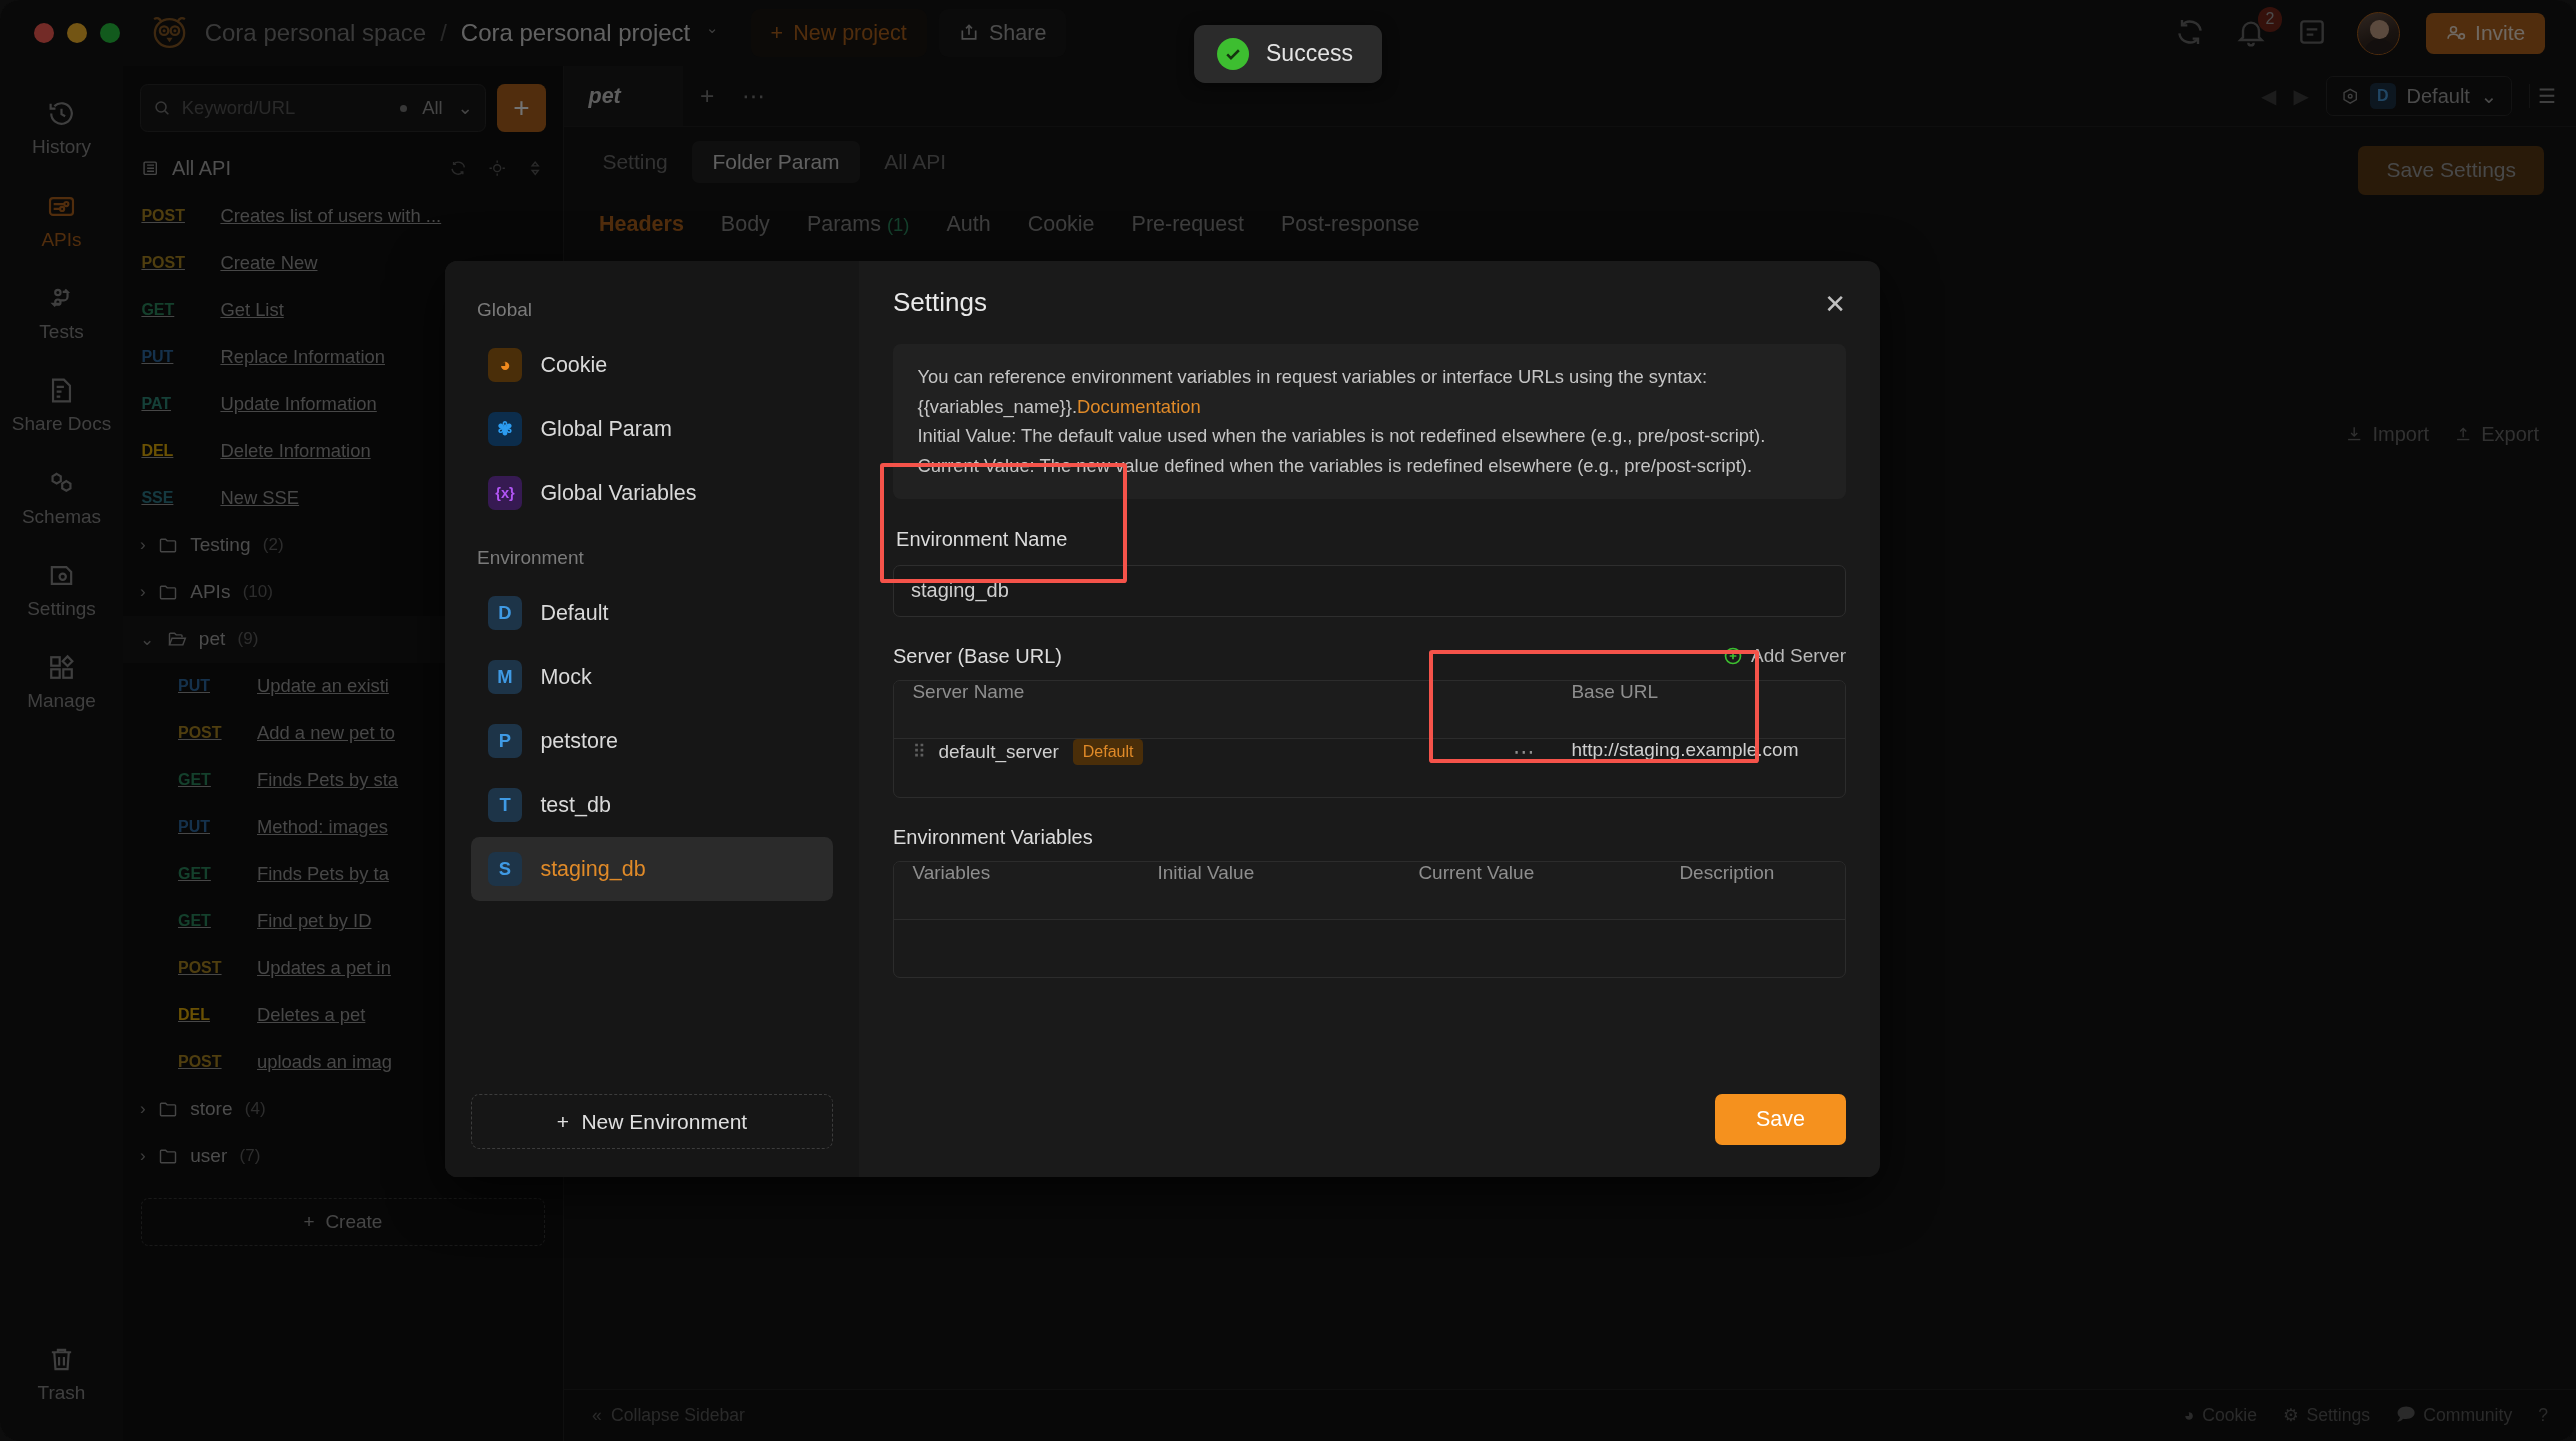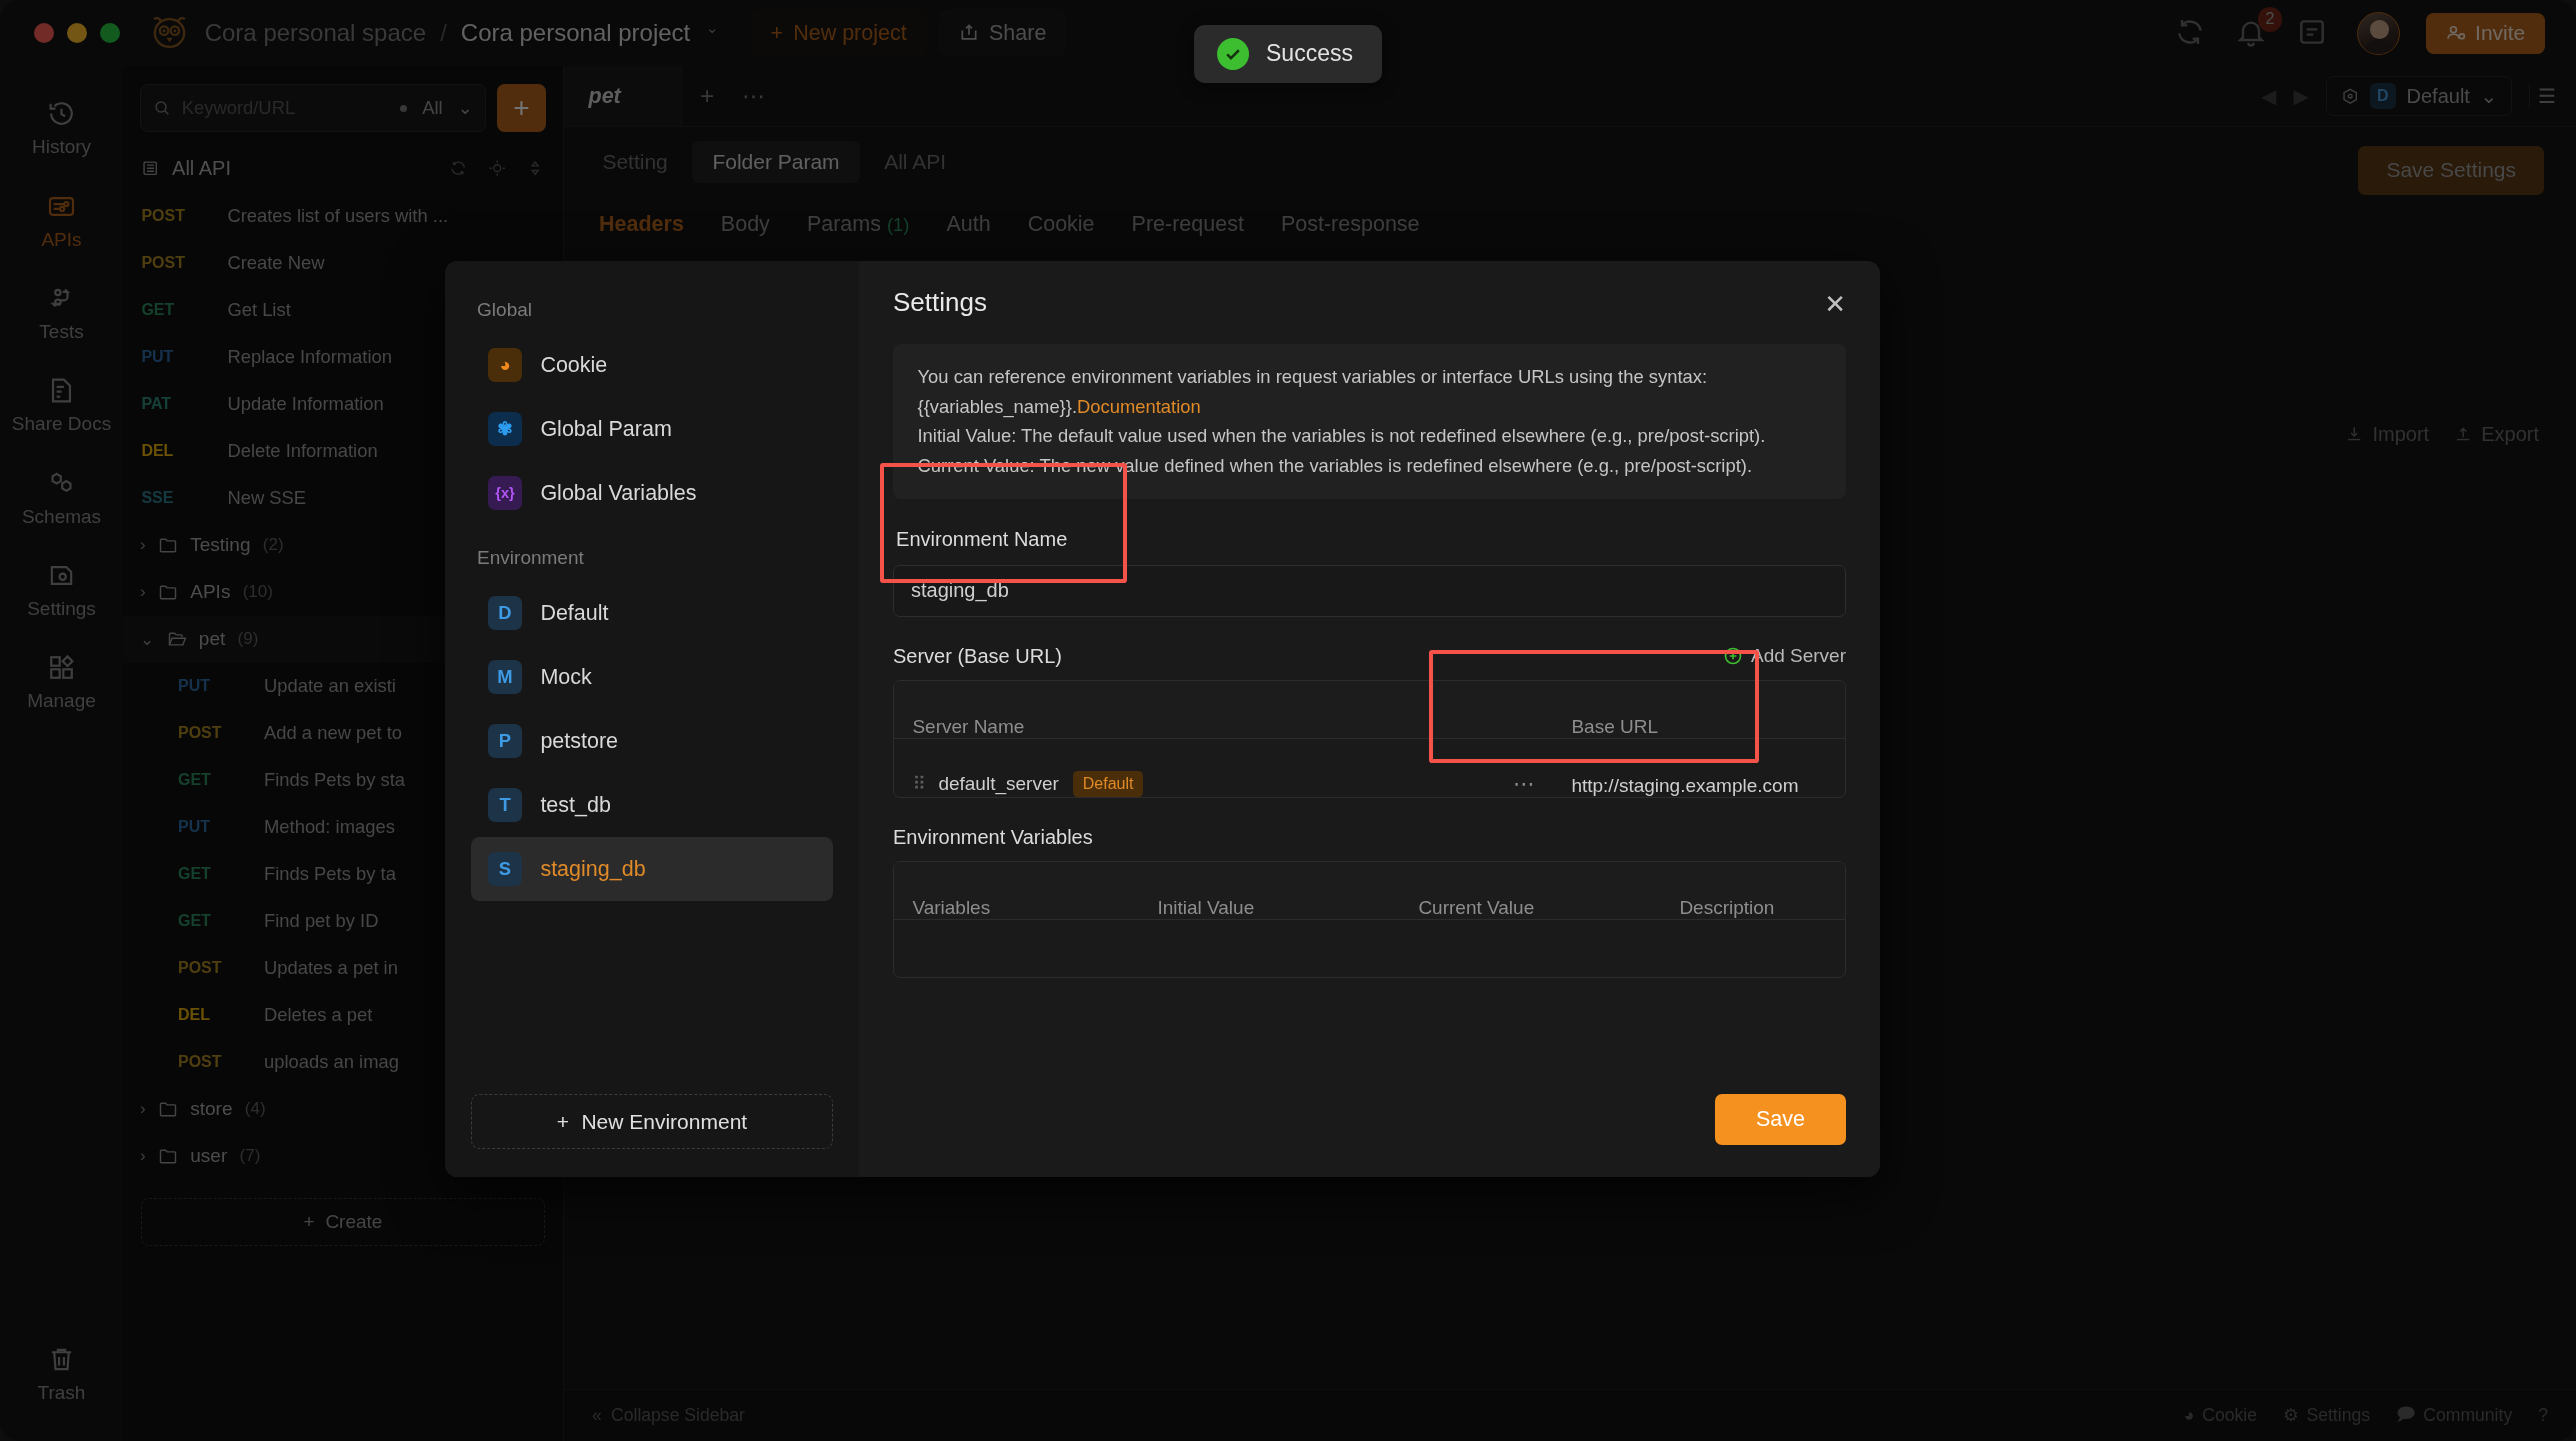--- a/index.html
+++ b/index.html
@@ -106,23 +106,23 @@
     width: 49px; height: 48px; background: #b4651d; border-radius: 7.7px;
     display: flex; align-items: center; justify-content: center;
     color: #fff; font-size: 28px; cursor: pointer;
   }
   .allapi {
     display: flex; align-items: center; gap: 12.3px;
     padding: 9.2px 18.4px; height: 48px; color: #adadad; font-size: 20px;
   }
   .allapi .sp { margin-left: auto; display: flex; gap: 20px; opacity: .55; }
   .apirow {
-    display: flex; align-items: center; gap: 12px;
+    display: flex; align-items: center; gap: 5px;
     height: 47px; padding-left: 18.4px; font-size: 18.4px; color: #9d9d9d;
-    cursor: pointer; white-space: nowrap; overflow: hidden;
+    cursor: pointer; white-space: nowrap; overflow: hidden; text-decoration: underline;
   }
   .meth { width: 74px; font-size: 16px; font-weight: bold; flex-shrink: 0; }
   .m-post { color: #b08a22; }
   .m-get { color: #2e8f62; }
   .m-put { color: #2f6ea8; }
   .m-pat { color: #2f8f7d; }
   .m-del { color: #eab308; }
   .m-sse { color: #2f7f8f; }
   .folder {
     display: flex; align-items: center; gap: 12.3px;
@@ -252,21 +252,21 @@
   .txtinput {
     margin-top: 14px; height: 52px; background: #181818;
     border: 0.8px solid #2e2e2e; border-radius: 7px;
     display: flex; align-items: center; padding: 0 17px;
     font-size: 20px; color: #cfcfcf;
   }
   .sechead { display: flex; align-items: center; margin: 28px 0 12.3px 0; }
   .sechead .t { font-size: 20px; color: #dcdcdc; }
   .addserver { margin-left: auto; display: flex; align-items: center; gap: 8px; color: #b9b9b9; font-size: 19px; cursor: pointer; }
   .tbl { border: 0.8px solid #2c2c2c; border-radius: 7px; overflow: hidden; }
-  .tr { display: flex; align-items: flex-end; height: 58px; }
+  .tr { display: flex; align-items: flex-start; height: 58px; }
   .tr.head { background: #1c1c1c; color: #8e8e8e; font-size: 19px; border-bottom: 0.8px solid #2c2c2c; }
   .tr.body { font-size: 19px; color: #cfcfcf; }
   .td { padding: 0 18.4px; display: flex; align-items: center; gap: 14px; }
   .grip { color: #5e5e5e; font-size: 18.4px; letter-spacing: -1.5px; cursor: grab; }
   .defbadge { background: #4a2e09; color: #e08a28; font-size: 16px; padding: 3.8px 10px; border-radius: 4.6px; }
   .rowdots { margin-left: auto; color: #8e8e8e; font-size: 21.5px; cursor: pointer; }
   .savebtn {
     position: absolute; right: 34px; bottom: 32px;
     background: #f5911e; color: #ffffff; font-size: 21.5px;
     padding: 13px 41px; border-radius: 7px; cursor: pointer;

